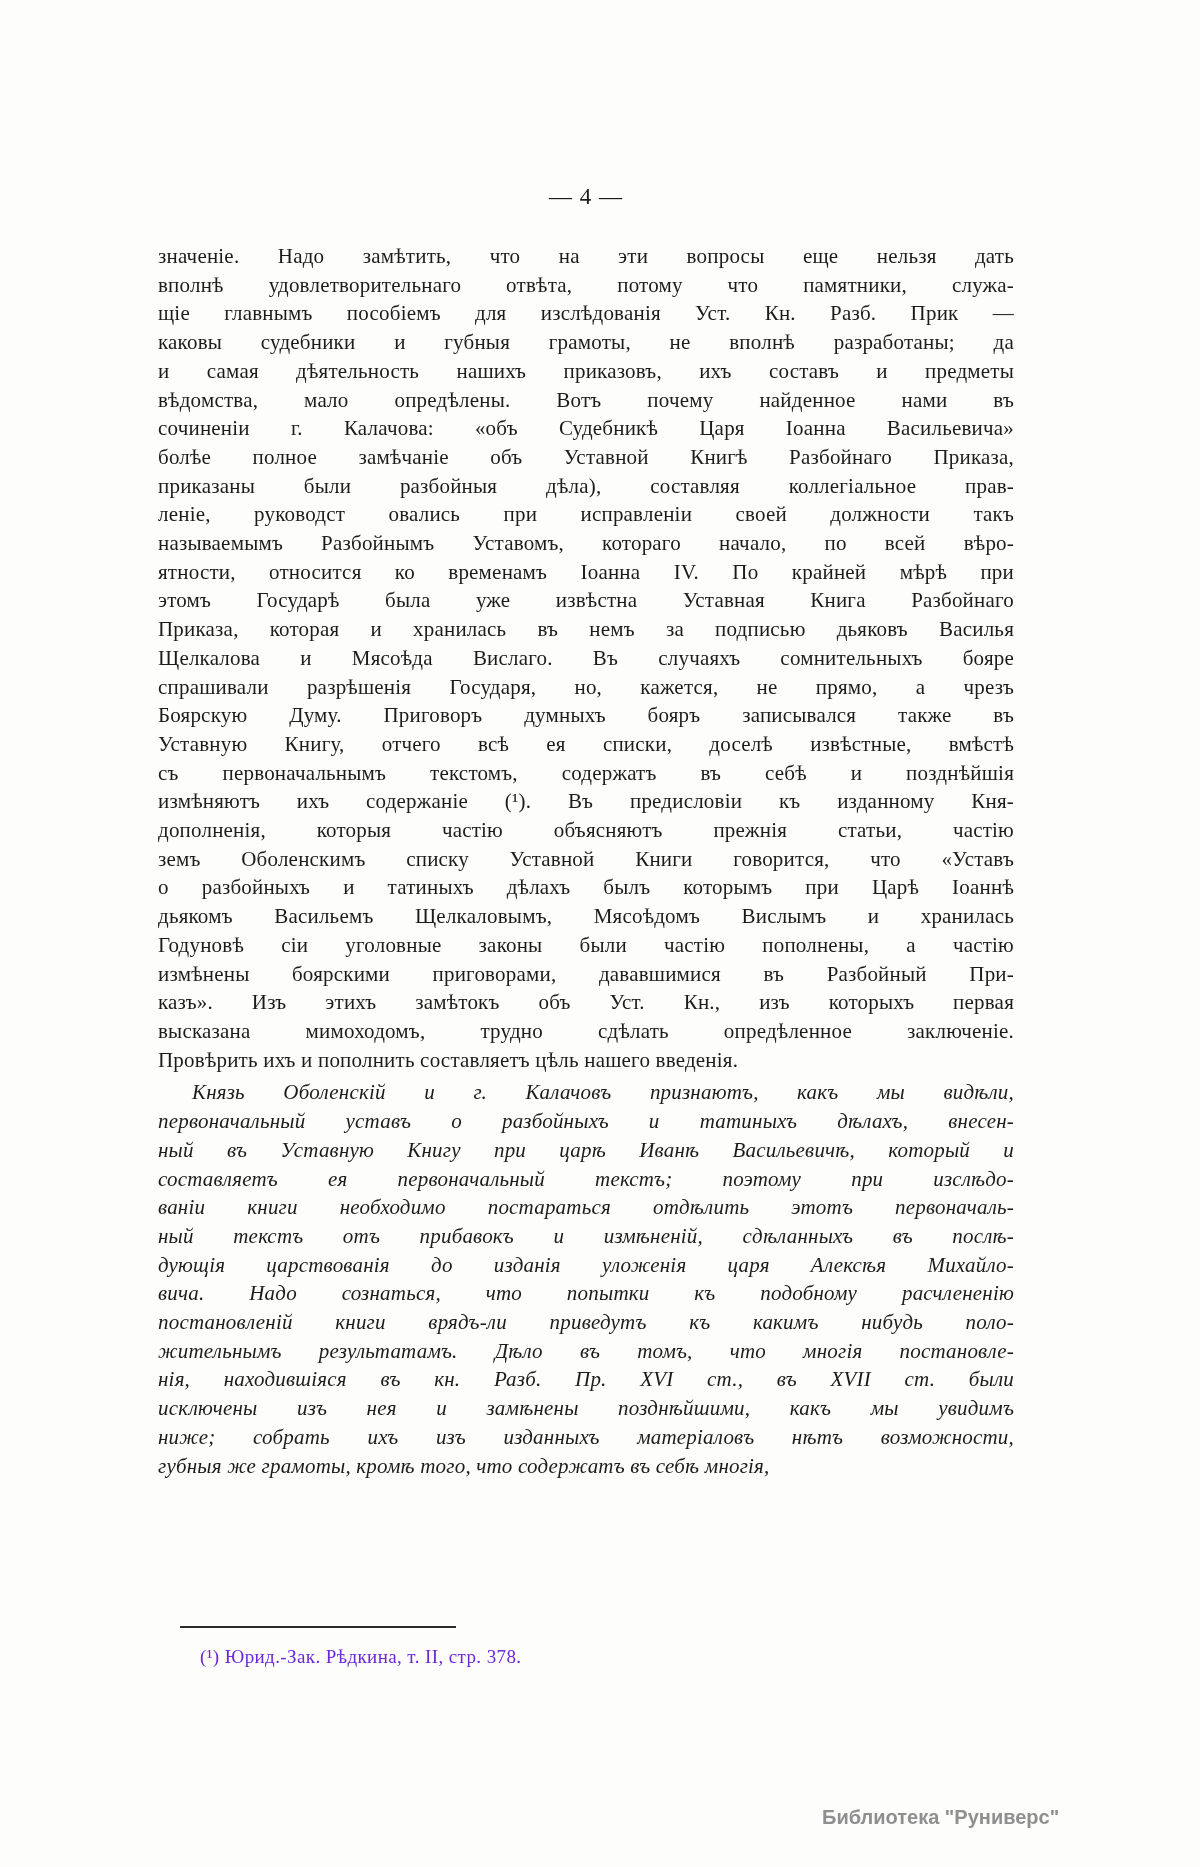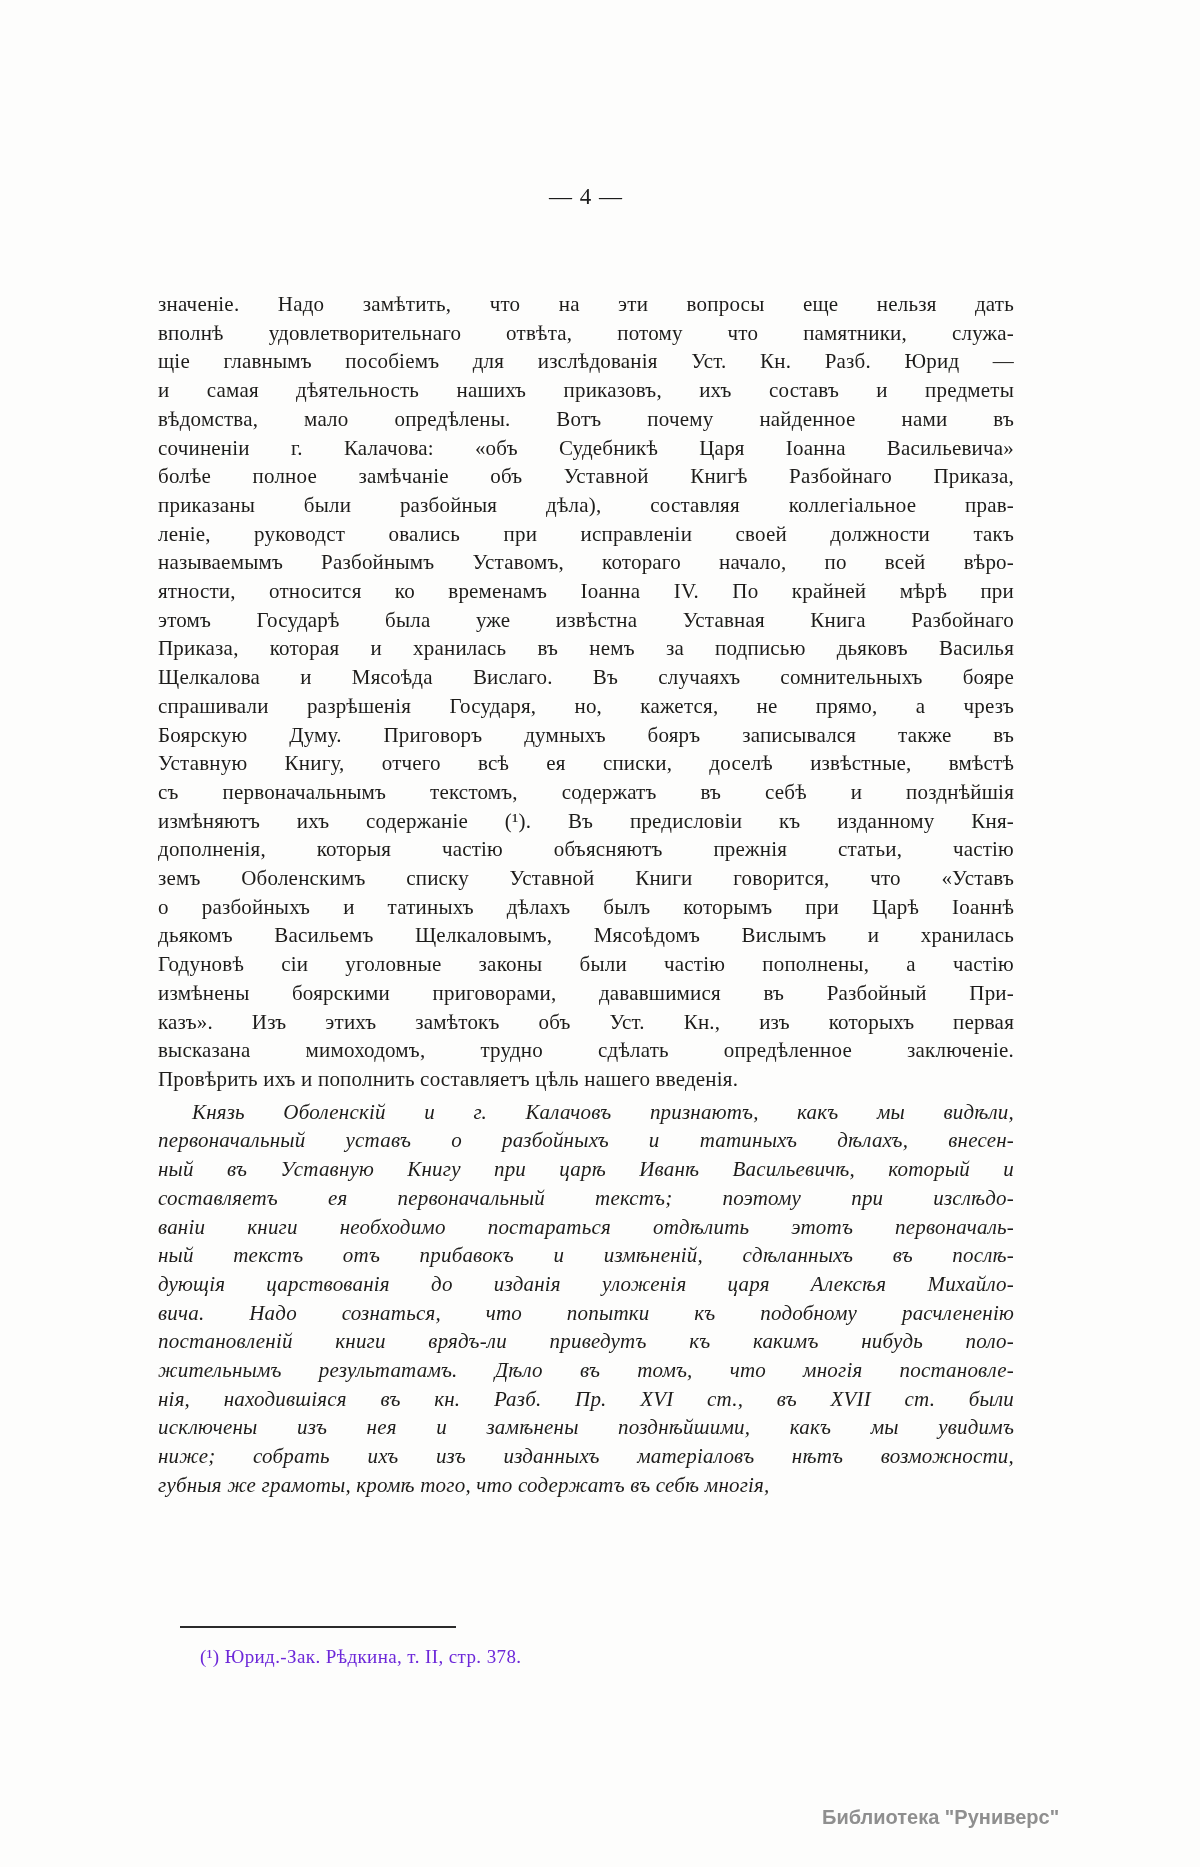--- a/index.html
+++ b/index.html
@@ -24,21 +24,20 @@
   }
   .text-block {
     position: absolute;
     top: 242px;
     left: 158px;
     width: 856px;
     color: #1d1c1a;
     font-size: 21px;
     line-height: 28.7px;
     letter-spacing: 0.2px;
-    margin-top: 48px;
   }
   .line {
     text-align: justify;
     text-align-last: justify;
   }
   .line.last {
     text-align-last: left;
   }
   .para.indent { margin-top: 4px; font-style: italic; }
   .para.indent .line:first-child {
@@ -73,21 +72,22 @@
 </style>
 </head>
 <body>
 
 <div class="page-number">— 4 —</div>
 
 <div class="text-block">
   <div class="para">
       <div class="line">значеніе. Надо замѣтить, что на эти вопросы еще нельзя дать</div>
       <div class="line">вполнѣ удовлетворительнаго отвѣта, потому что памятники, служа-</div>
-      <div class="line">щіе главнымъ пособіемъ для изслѣдованія Уст. Кн. Разб. Юрид —</div>
+      <div class="line">щіе главнымъ пособіемъ для изслѣдованія Уст. Кн. Разб. Прик —</div>
+      <div class="line">каковы судебники и губныя грамоты, не вполнѣ разработаны; да</div>
       <div class="line">и самая дѣятельность нашихъ приказовъ, ихъ составъ и предметы</div>
       <div class="line">вѣдомства, мало опредѣлены. Вотъ почему найденное нами въ</div>
       <div class="line">сочиненіи г. Калачова: «объ Судебникѣ Царя Іоанна Васильевича»</div>
       <div class="line">болѣе полное замѣчаніе объ Уставной Книгѣ Разбойнаго Приказа,</div>
       <div class="line">приказаны были разбойныя дѣла), составляя коллегіальное прав-</div>
       <div class="line">леніе, руководст овались при исправленіи своей должности такъ</div>
       <div class="line">называемымъ Разбойнымъ Уставомъ, котораго начало, по всей вѣро-</div>
       <div class="line">ятности, относится ко временамъ Іоанна IV. По крайней мѣрѣ при</div>
       <div class="line">этомъ Государѣ была уже извѣстна Уставная Книга Разбойнаго</div>
       <div class="line">Приказа, которая и хранилась въ немъ за подписью дьяковъ Василья</div>

